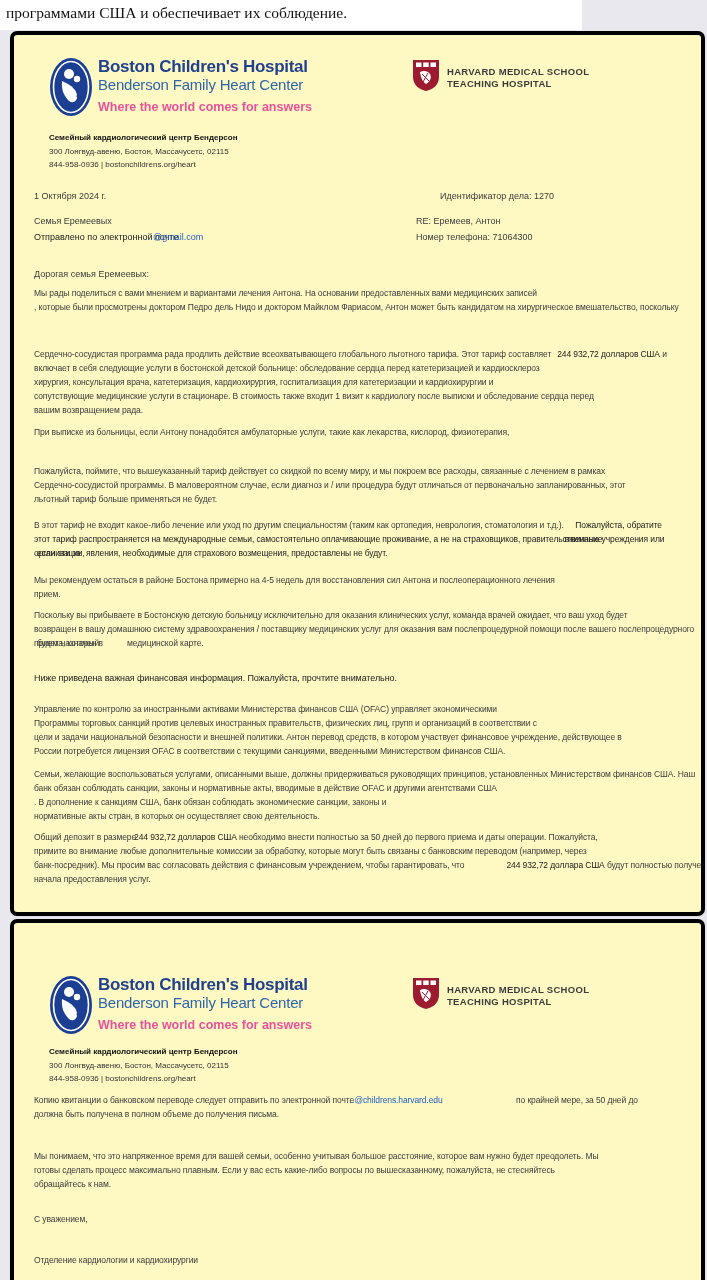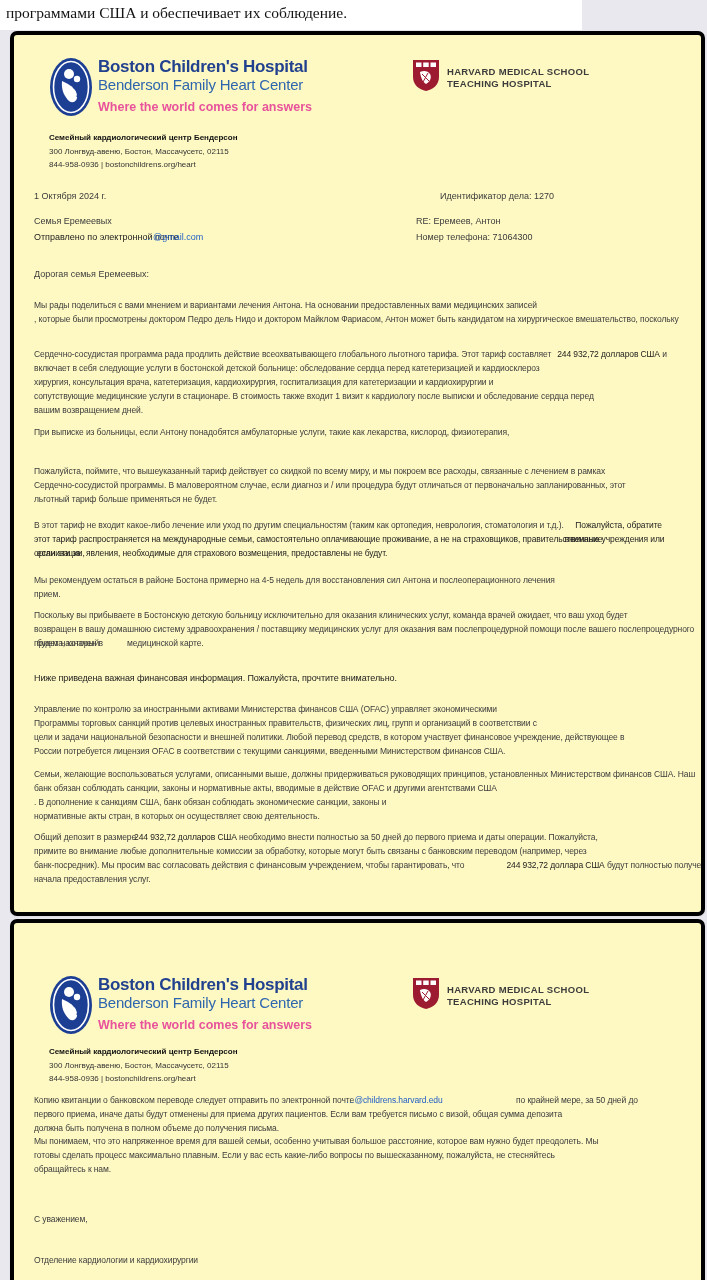--- a/index.html
+++ b/index.html
@@ -104,34 +104,34 @@
   <div class="al meta" style="left:402px;top:181px;">RE: Еремеев, Антон</div>
 
   <div class="al meta" style="left:20px;top:197px;">
     <span class="b">Отправлено по электронной почте</span>
     <span class="ov link" style="left:110px;">…@gmail.com</span>
   </div>
   <div class="al meta" style="left:402px;top:197px;">Номер телефона: 71064300</div>
 
   <div class="al meta" style="left:20px;top:234px;">Дорогая семья Еремеевых:</div>
 
-  <div class="al body-par" style="left:20px;top:263px;">
+  <div class="al body-par" style="left:20px;top:251px;">
     <div class="line">Мы рады поделиться с вами мнением и вариантами лечения Антона. На основании предоставленных вами медицинских записей</div>
     <div class="line">, которые были просмотрены доктором Педро дель Нидо и доктором Майклом Фариасом, Антон может быть кандидатом на хирургическое вмешательство, поскольку</div>
   </div>
 
   <div class="al body-par" style="left:20px;top:312px;">
     <div class="line">
       <span>Сердечно-сосудистая программа рада продлить действие всеохватывающего глобального льготного тарифа. Этот тариф составляет</span><span class="gap6"></span><span class="b">244 932,72 долларов США</span>
       <span>и</span>
     </div>
     <div class="line">включает в себя следующие услуги в бостонской детской больнице: обследование сердца перед катетеризацией и кардиосклероз</div>
     <div class="line">хирургия, консультация врача, катетеризация, кардиохирургия, госпитализация для катетеризации и кардиохирургии и</div>
     <div class="line">сопутствующие медицинские услуги в стационаре. В стоимость также входит 1 визит к кардиологу после выписки и обследование сердца перед</div>
-    <div class="line">вашим возвращением дней.</div>
+    <div class="line">вашим возвращением рада.</div>
   </div>
 
   <div class="al body-par" style="left:20px;top:390px;">
     <div class="line">При выписке из больницы, если Антону понадобятся амбулаторные услуги, такие как лекарства, кислород, физиотерапия,</div>
   </div>
 
   <div class="al body-par" style="left:20px;top:429px;">
     <div class="line">Пожалуйста, поймите, что вышеуказанный тариф действует со скидкой по всему миру, и мы покроем все расходы, связанные с лечением в рамках</div>
     <div class="line">Сердечно-сосудистой программы. В маловероятном случае, если диагноз и / или процедура будут отличаться от первоначально запланированных, этот</div>
     <div class="line">льготный тариф больше применяться не будет.</div>
@@ -168,21 +168,21 @@
     </div>
   </div>
 
   <div class="al body-par heading-fin" style="left:20px;top:638px;">
     <span class="b">Ниже приведена важная финансовая информация. Пожалуйста, прочтите внимательно.</span>
   </div>
 
   <div class="al body-par" style="left:20px;top:667px;">
     <div class="line">Управление по контролю за иностранными активами Министерства финансов США (OFAC) управляет экономическими</div>
     <div class="line">Программы торговых санкций против целевых иностранных правительств, физических лиц, групп и организаций в соответствии с</div>
-    <div class="line">цели и задачи национальной безопасности и внешней политики. Любой перевод средств, в котором участвует финансовое учреждение, действующее в</div>
+    <div class="line">цели и задачи национальной безопасности и внешней политики. Антон перевод средств, в котором участвует финансовое учреждение, действующее в</div>
     <div class="line">России потребуется лицензия OFAC в соответствии с текущими санкциями, введенными Министерством финансов США.</div>
   </div>
 
   <div class="al body-par" style="left:20px;top:732px;">
     <div class="line">Семьи, желающие воспользоваться услугами, описанными выше, должны придерживаться руководящих принципов, установленных Министерством финансов США. Наш</div>
     <div class="line">банк обязан соблюдать санкции, законы и нормативные акты, вводимые в действие OFAC и другими агентствами США</div>
     <div class="line">. В дополнение к санкциям США, банк обязан соблюдать экономические санкции, законы и</div>
     <div class="line">нормативные акты стран, в которых он осуществляет свою деятельность.</div>
   </div>
 
@@ -243,25 +243,24 @@
     <div>300 Лонгвуд-авеню, Бостон, Массачусетс, 02115</div>
     <div>844-958-0936 | bostonchildrens.org/heart</div>
   </div>
 
   <div class="al body-par" style="left:20px;top:170px;">
     <div class="line">
       <span>Копию квитанции о банковском переводе следует отправить по электронной почте</span>
       <span class="ov link" style="left:312px;">…@childrens.harvard.edu</span>
       <span class="ov" style="left:482px;">по крайней мере, за 50 дней до</span>
     </div>
-    <div class="line">первого приема, иначе даты будут отменены для приема других пациентов. Если вам требуется письмо с визой, общая сумма депозита</div>
     <div class="line">должна быть получена в полном объеме до получения письма.</div>
   </div>
 
-  <div class="al body-par" style="left:20px;top:211px;">
+  <div class="al body-par" style="left:20px;top:226px;">
     <div class="line">Мы понимаем, что это напряженное время для вашей семьи, особенно учитывая большое расстояние, которое вам нужно будет преодолеть. Мы</div>
     <div class="line">готовы сделать процесс максимально плавным. Если у вас есть какие-либо вопросы по вышесказанному, пожалуйста, не стесняйтесь</div>
     <div class="line">обращайтесь к нам.</div>
   </div>
 
   <div class="al body-par" style="left:20px;top:291px;">С уважением,</div>
   <div class="al body-par" style="left:20px;top:332px;">Отделение кардиологии и кардиохирургии</div>
 
 </div>
 

